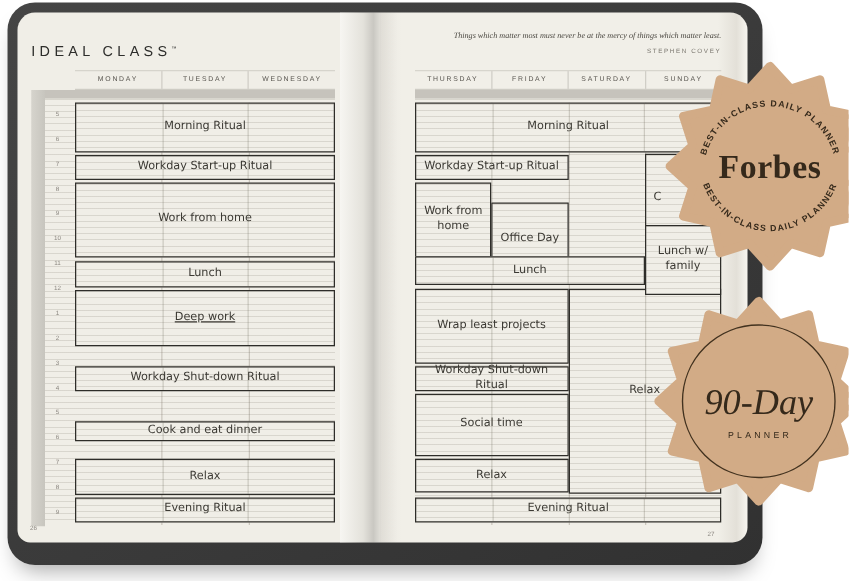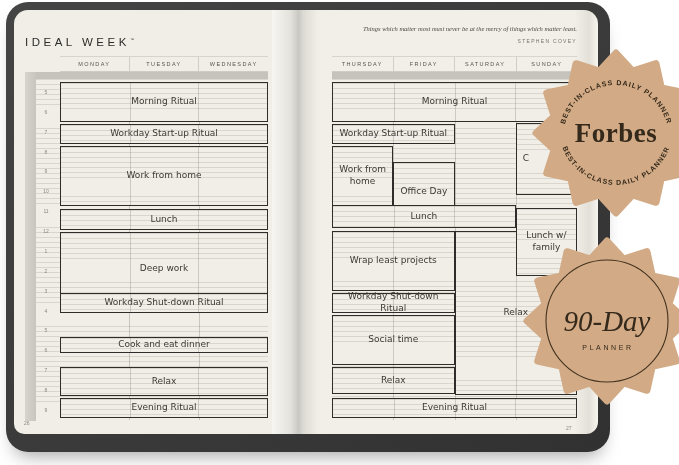--- a/index.html
+++ b/index.html
@@ -64,21 +64,21 @@
 <body>
 
 <div class="stage">
 
   <div class="cover"></div>
   <div class="page left"></div>
   <div class="page right"></div>
   <div class="spine"></div>
 
   <div class="page-title">
-    <span>IDEAL WEEK</span><sup>™</sup>
+    <span>IDEAL CLASS</span><sup>™</sup>
   </div>
   <div class="tab-strip"></div>
   <div class="gray-band" style="left:36px;width:232px;"></div>
   <div class="day-header" id="left-days" style="left:60px;width:208px;">
       <div class="day-cell">MONDAY</div>
       <div class="day-cell">TUESDAY</div>
       <div class="day-cell">WEDNESDAY</div>
     </div>
   <div class="linedbg lined" style="left:36px;width:232px;"></div>
   <div class="hours" id="hours-col">
@@ -116,21 +116,21 @@
       <div class="block lined" style="top: 64px; height: 60px; left: 0%; width: 100%;">
         <i style="left: 33.3333%;"></i>
         <i style="left: 66.6667%;"></i>
         <span>Work from home</span>
       </div>
       <div class="block lined" style="top: 127px; height: 21px; left: 0%; width: 100%;">
         <i style="left: 33.3333%;"></i>
         <i style="left: 66.6667%;"></i>
         <span>Lunch</span>
       </div>
-      <div class="block lined" style="top: 150px; height: 73px; left: 0%; width: 100%;">
+      <div class="block lined" style="top: 150px; height: 45px; left: 0%; width: 100%; text-decoration: underline;">
         <i style="left: 33.3333%;"></i>
         <i style="left: 66.6667%;"></i>
         <span>Deep work</span>
       </div>
       <div class="block lined" style="top: 211px; height: 20px; left: 0%; width: 100%;">
         <i style="left: 33.3333%;"></i>
         <i style="left: 66.6667%;"></i>
         <span>Workday Shut-down Ritual</span>
       </div>
       <div class="block lined" style="top: 255px; height: 16px; left: 0%; width: 100%;">
@@ -188,21 +188,21 @@
       </div>
       <div class="block lined" style="top: 149px; height: 164px; left: 50%; width: 50%;">
         <i style="left: 50%;"></i>
         <span>Relax</span>
       </div>
       <div class="block lined" style="top: 123px; height: 23px; left: 0%; width: 75%;">
         <i style="left: 33.3333%;"></i>
         <i style="left: 66.6667%;"></i>
         <span>Lunch</span>
       </div>
-      <div class="block lined" style="top: 126px; height: 68px; left: 75%; width: 25%;">
+      <div class="block lined" style="top: 98px; height: 56px; left: 75%; width: 25%;">
         <span>Lunch w/ family</span>
       </div>
       <div class="block lined" style="top: 149px; height: 60px; left: 0%; width: 50%;">
         <i style="left: 50%;"></i>
         <span>Wrap least projects</span>
       </div>
       <div class="block lined" style="top: 211px; height: 20px; left: 0%; width: 50%;">
         <i style="left: 50%;"></i>
         <span>Workday Shut-down Ritual</span>
       </div>

